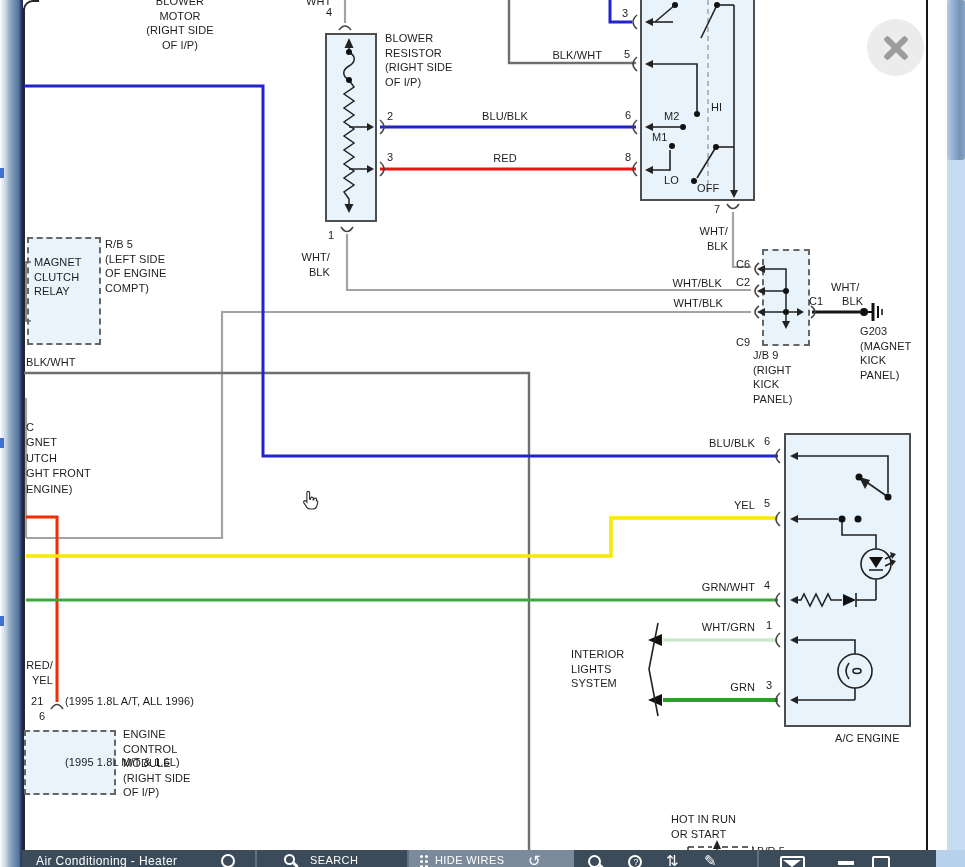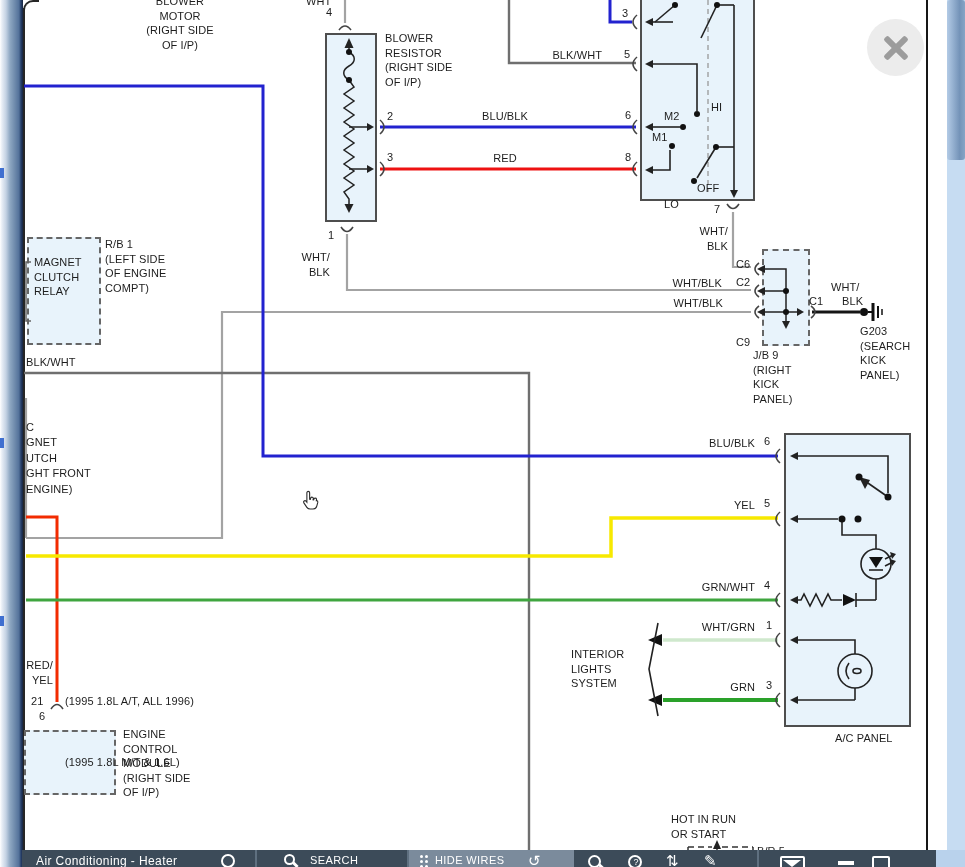--- a/index.html
+++ b/index.html
@@ -240,66 +240,66 @@
   <span class="lbl" style="left:625px;top:108px;">6</span>
   <span class="lbl" style="left:387px;top:150px;">3</span>
   <span class="lbl c" style="left:460px;top:151px;width:90px;">RED</span>
   <span class="lbl" style="left:625px;top:150px;">8</span>
   <span class="lbl r" style="left:544px;top:48px;width:58px;">BLK/WHT</span>
   <span class="lbl" style="left:624px;top:47px;">5</span>
   <span class="lbl" style="left:622px;top:6px;">3</span>
   <span class="lbl" style="left:664px;top:109px;">M2</span>
   <span class="lbl" style="left:652px;top:130px;">M1</span>
   <span class="lbl" style="left:711px;top:100px;">HI</span>
-  <span class="lbl" style="left:664px;top:173px;margin-top:24px;">LO</span>
+  <span class="lbl" style="left:664px;top:173px;">LO</span>
   <span class="lbl" style="left:697px;top:181px;">OFF</span>
   <span class="lbl" style="left:714px;top:202px;">7</span>
   <span class="lbl r" style="left:694px;top:224px;width:34px;">WHT/
 BLK</span>
   <span class="lbl" style="left:34px;top:255px;">MAGNET
 CLUTCH
 RELAY</span>
-  <span class="lbl" style="left:105px;top:237px;">R/B 1
+  <span class="lbl" style="left:105px;top:237px;">R/B 5
 (LEFT SIDE
 OF ENGINE
 COMPT)</span>
   <span class="lbl" style="left:328px;top:228px;">1</span>
   <span class="lbl r" style="left:294px;top:250px;width:36px;">WHT/
 BLK</span>
   <span class="lbl" style="left:26px;top:355px;">BLK/WHT</span>
   <span class="lbl" style="left:736px;top:257px;">C6</span>
   <span class="lbl r" style="left:662px;top:276px;width:60px;">WHT/BLK</span>
   <span class="lbl" style="left:736px;top:275px;">C2</span>
   <span class="lbl r" style="left:663px;top:296px;width:60px;">WHT/BLK</span>
   <span class="lbl" style="left:736px;top:295px;margin-top:40px;">C9</span>
   <span class="lbl" style="left:809px;top:294px;">C1</span>
   <span class="lbl" style="left:831px;top:280px;">WHT/</span>
   <span class="lbl" style="left:842px;top:294px;">BLK</span>
   <span class="lbl" style="left:860px;top:324px;">G203
-(SEARCH
+(MAGNET
 KICK
 PANEL)</span>
   <span class="lbl" style="left:753px;top:348px;">J/B 9
 (RIGHT
 KICK
 PANEL)</span>
   <span class="lbl r" style="left:693px;top:436px;width:62px;">BLU/BLK</span>
   <span class="lbl" style="left:764px;top:434px;">6</span>
   <span class="lbl r" style="left:693px;top:498px;width:62px;">YEL</span>
   <span class="lbl" style="left:764px;top:496px;">5</span>
   <span class="lbl r" style="left:693px;top:580px;width:62px;">GRN/WHT</span>
   <span class="lbl" style="left:764px;top:578px;">4</span>
   <span class="lbl r" style="left:690px;top:620px;width:65px;">WHT/GRN</span>
   <span class="lbl" style="left:766px;top:618px;">1</span>
   <span class="lbl r" style="left:690px;top:680px;width:65px;">GRN</span>
   <span class="lbl" style="left:766px;top:678px;">3</span>
   <span class="lbl" style="left:571px;top:647px;">INTERIOR
 LIGHTS
 SYSTEM</span>
-  <span class="lbl" style="left:835px;top:731px;">A/C PANEL</span>
+  <span class="lbl" style="left:835px;top:731px;">A/C ENGINE</span>
   <span class="lbl small-lh" style="left:26px;top:420px;">C
 GNET
 UTCH
 GHT FRONT
 ENGINE)</span>
   <span class="lbl r" style="left:22px;top:658px;width:31px;">RED/
 YEL</span>
   <span class="lbl" style="left:31px;top:694px;">21</span>
   <span class="lbl" style="left:39px;top:709px;">6</span>
   <span class="lbl" style="left:65px;top:694px;">(1995 1.8L A/T, ALL 1996)</span>

